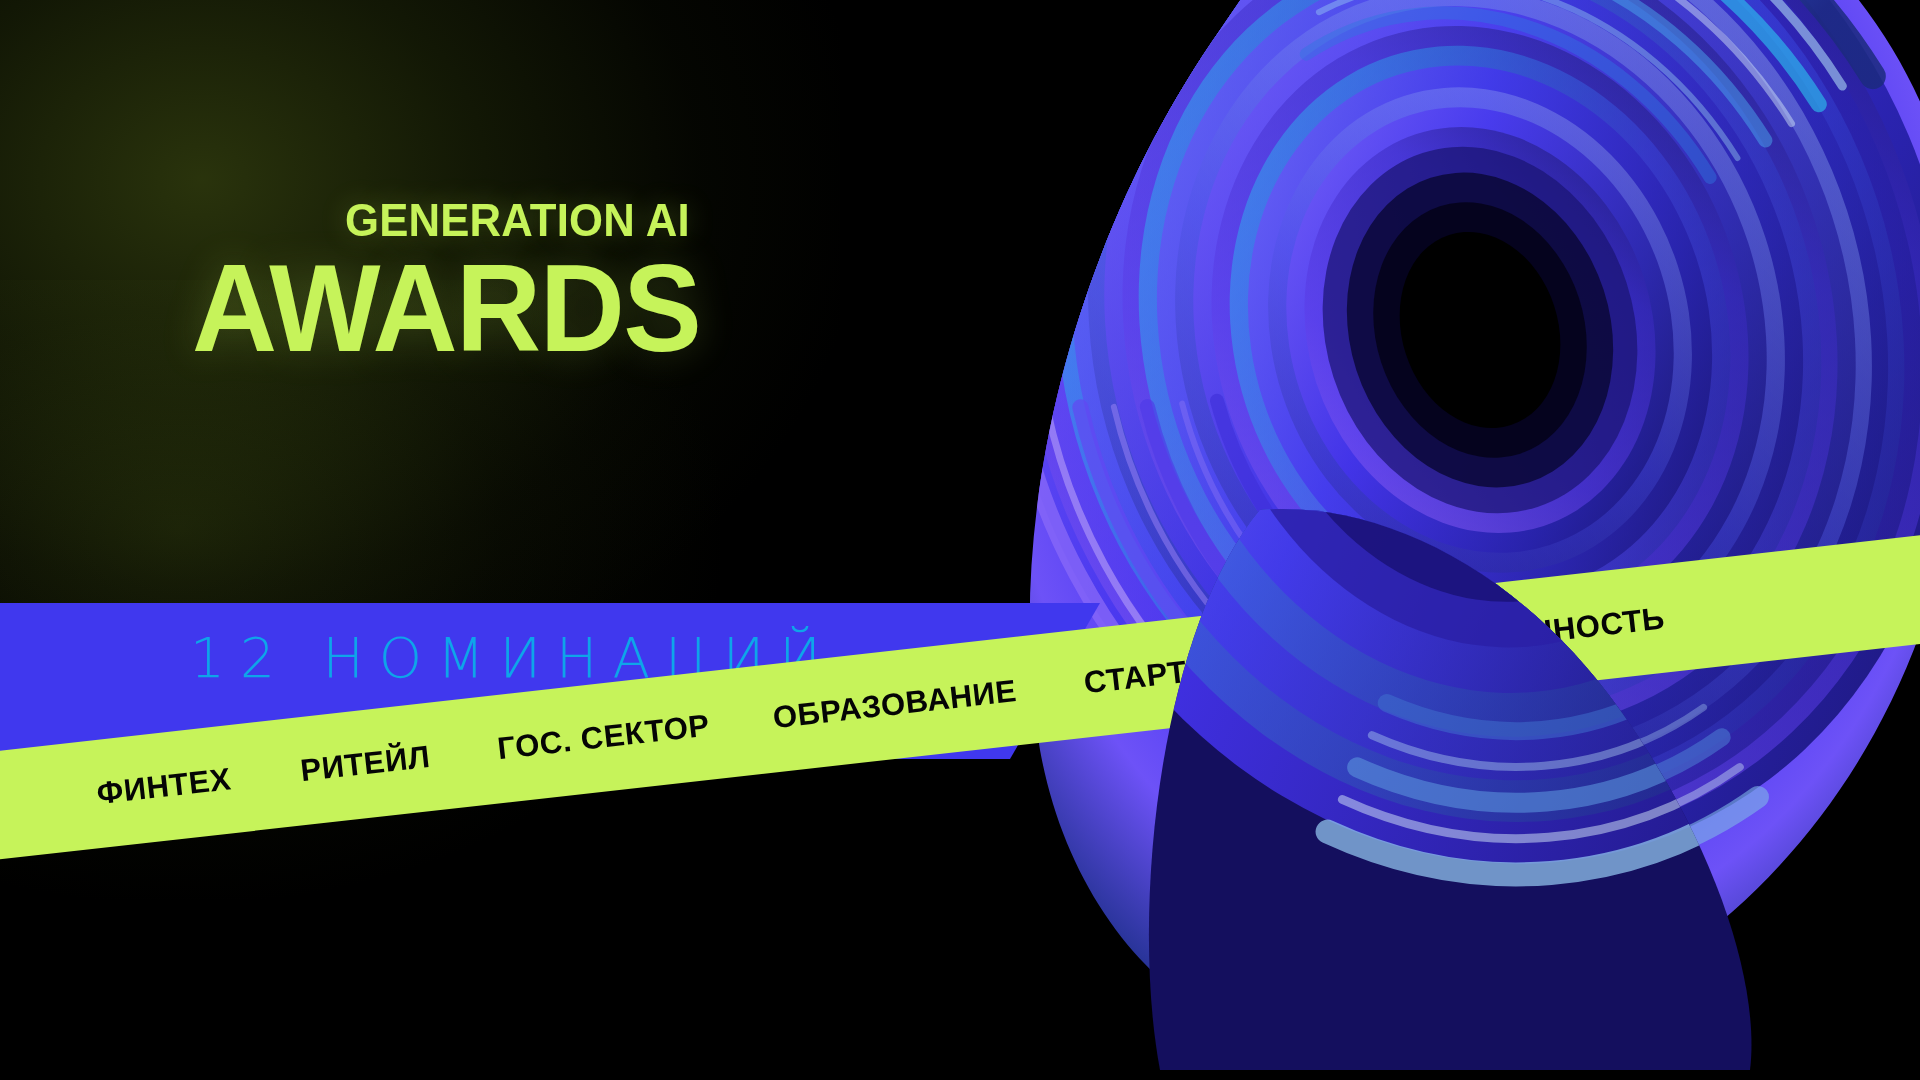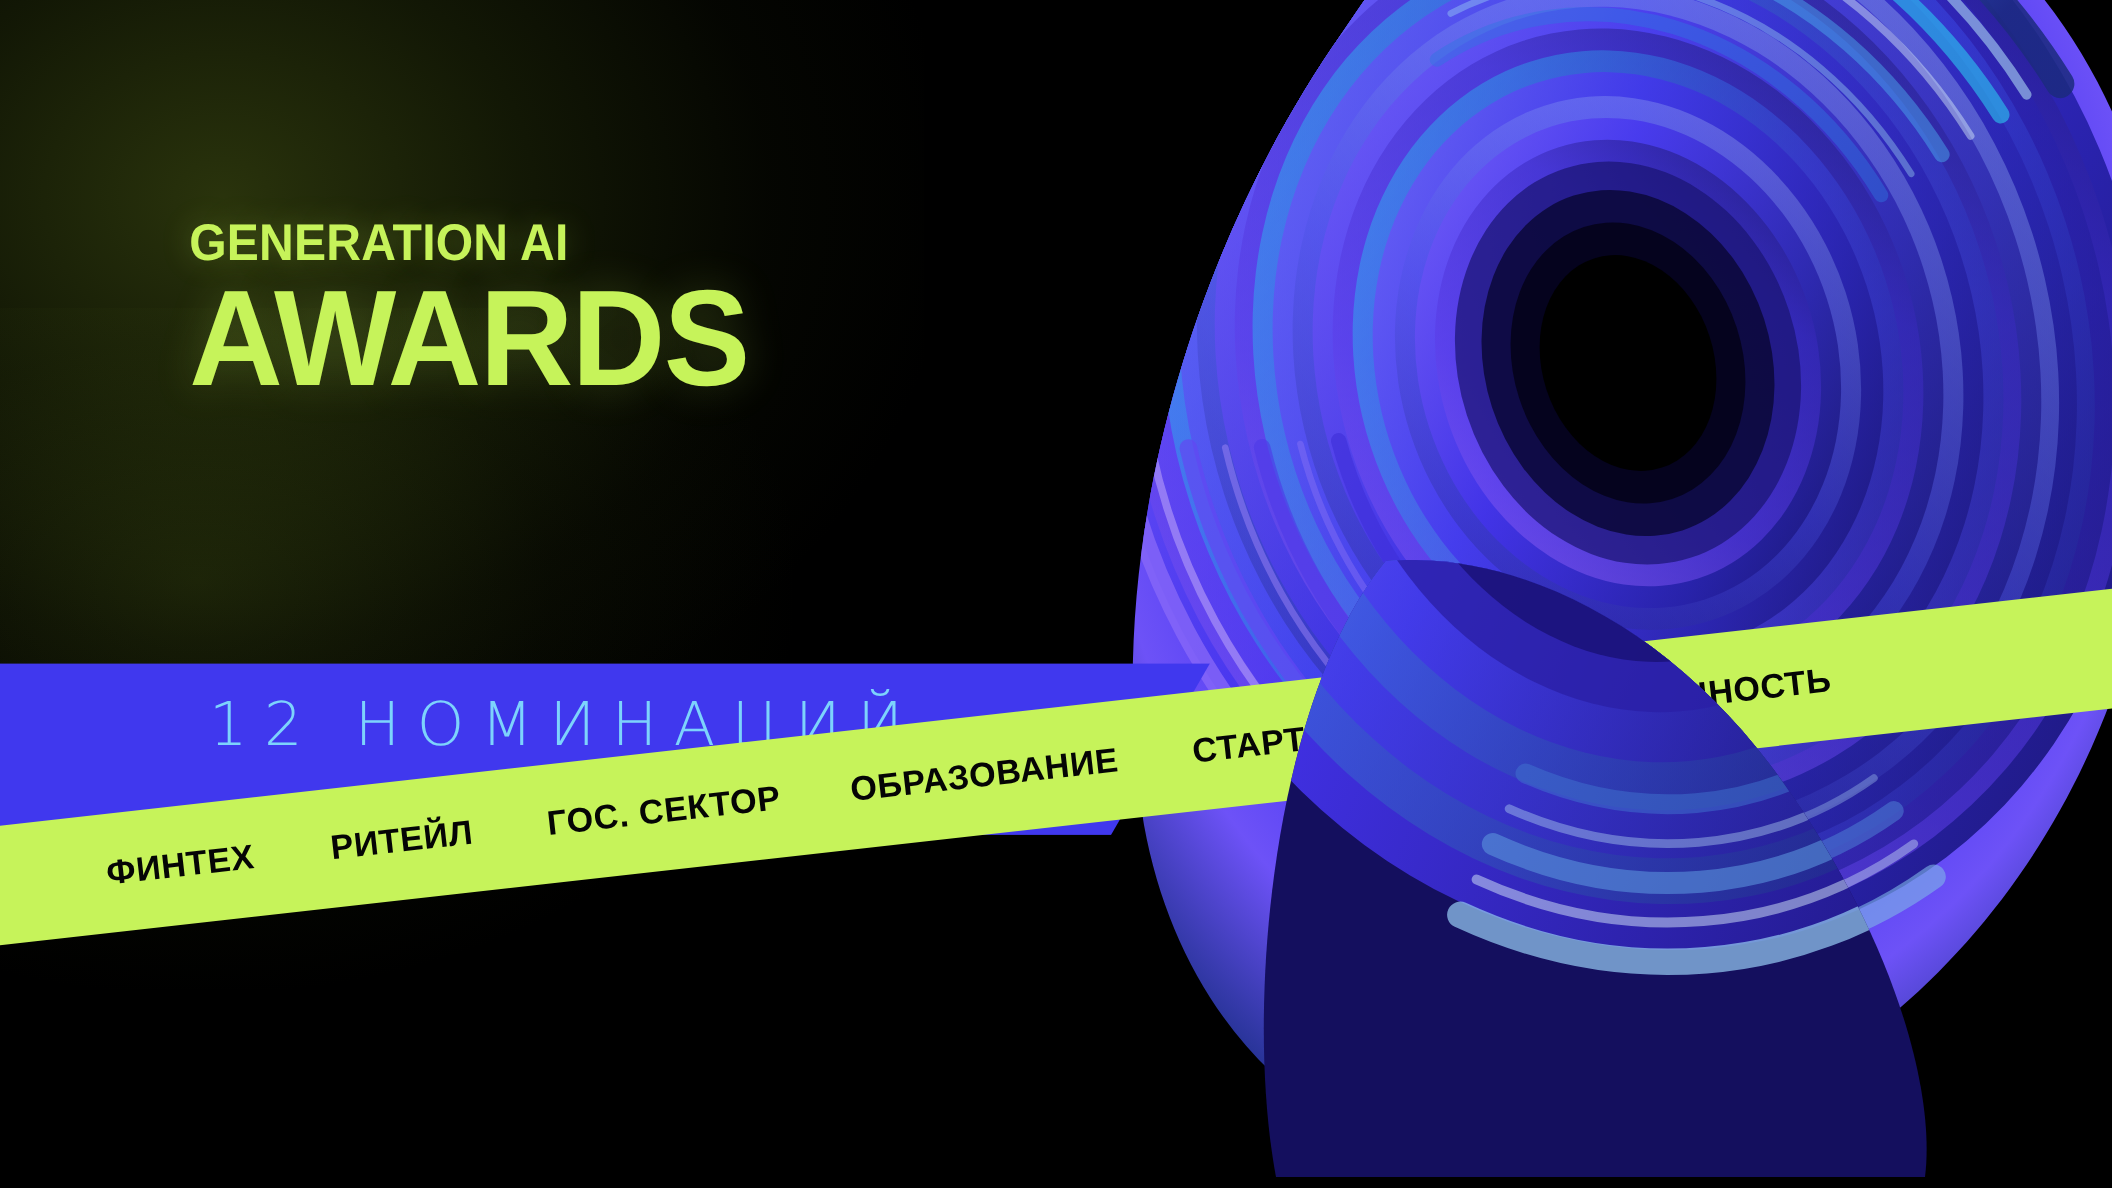--- a/index.html
+++ b/index.html
@@ -18,21 +18,21 @@
     position:absolute;left:-180px;top:280px;width:900px;height:620px;
     background:radial-gradient(ellipse at 40% 40%, rgba(120,150,36,0.18) 0%, rgba(60,76,18,0.09) 42%, rgba(0,0,0,0) 72%);
     pointer-events:none;
   }
 
   
   .swirl-wrap{position:absolute;right:-40px;top:-190px;width:1000px;height:1260px;pointer-events:none;}
   .swirl-wrap svg{display:block;width:100%;height:100%;}
 
   
-  .headline{position:absolute;left:172px;top:196px;}
+  .headline{position:absolute;left:192px;top:196px;text-align:right;}
   .kicker{
     font-size:47px;font-weight:bold;letter-spacing:0.2px;line-height:1;
     color:#C6F35A;
     transform:scaleX(0.93);transform-origin:left center;
     white-space:nowrap;
     text-shadow:0 0 28px rgba(198,243,90,0.28);
   }
   .bigword{
     margin-top:2px;
     font-size:124px;font-weight:bold;letter-spacing:-1.5px;line-height:1.02;
@@ -44,21 +44,21 @@
 
   
   .blue-band{
     position:absolute;left:0;top:603px;width:1172px;height:156px;
     background:#4038EE;
     -webkit-clip-path:polygon(0 0, 1100px 0, 1010px 156px, 0 156px);
     clip-path:polygon(0 0, 1100px 0, 1010px 156px, 0 156px);
   }
   .blue-band-label{
     position:absolute;left:190px;top:626px;
-    font-size:55px;font-weight:300;color:#7dd3fc;
+    font-size:55px;font-weight:300;color:#0ea5e9;
     letter-spacing:15px;white-space:nowrap;
     font-family:"DejaVu Sans",sans-serif;
   }
 
   
   .ribbon{
     position:absolute;left:-80px;top:760px;width:2120px;height:108px;
     background:#C6F35A;
     transform:rotate(-6.4deg);
     transform-origin:left center;

